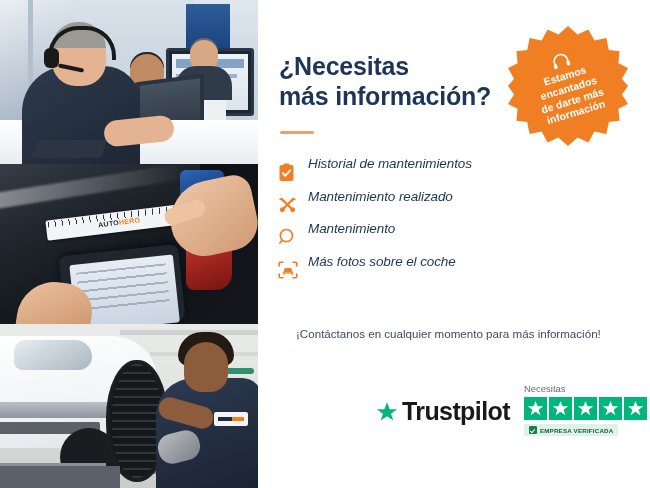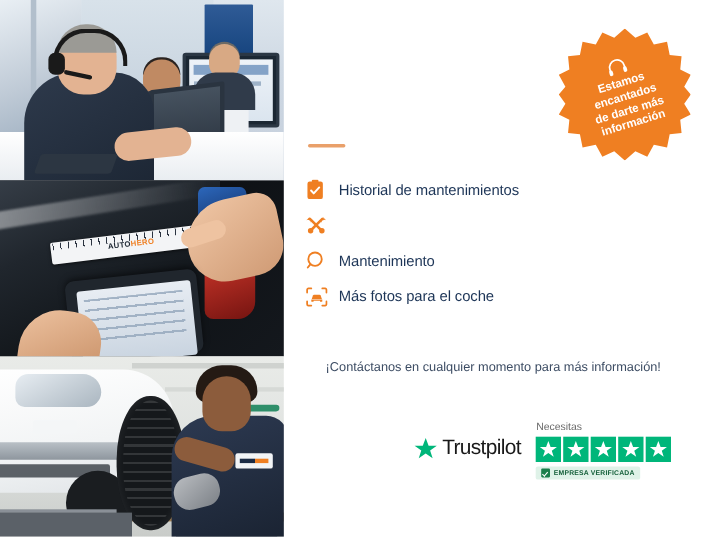--- a/index.html
+++ b/index.html
@@ -161,33 +161,33 @@
       50% 100%,42% 93%,33% 97%,28% 88%,18% 90%,16% 80%,7% 79%,8% 69%,0% 65%,5% 57%,
       0% 50%,5% 44%,0% 35%,8% 31%,7% 21%,16% 20%,18% 10%,28% 12%,33% 3%,42% 7%);
   }
   .badge .inner{position:absolute;inset:0;display:flex;flex-direction:column;
     align-items:center;justify-content:center;transform:rotate(-17deg);}
   .badge .headset-ico{width:19px;height:15px;margin-bottom:2px;}
   .badge .btext{color:#fff;font-size:10.5px;font-weight:bold;line-height:1.22;text-align:center;width:100px;}
 
   
   .feature-list{position:absolute;left:20px;top:156px;width:260px;}
-  .feature{display:flex;align-items:center;height:32.5px;}
+  .feature{display:flex;height:32.5px;font-style:italic;}
   .feature .ico{width:30px;flex:0 0 30px;display:flex;align-items:center;justify-content:flex-start;}
   .feature .ftext{font-size:13.5px;color:#1d3557;letter-spacing:-.1px;}
 
   .contact{position:absolute;left:38px;top:325px;width:360px;
     font-size:11.6px;line-height:1.62;color:#3c4c63;}
   .contact span{display:block;}
 
   
   .tp{position:absolute;left:118px;top:383px;display:flex;align-items:flex-start;}
   .tp-logo{display:flex;align-items:center;margin-top:14px;}
   .tp-logo .tp-star{width:22px;height:22px;margin-right:4px;}
-  .tp-logo .tp-name{font-size:19px;font-weight:normal;color:#191919;letter-spacing:-.6px;}
+  .tp-logo .tp-name{font-size:25px;font-weight:bold;color:#191919;letter-spacing:-.6px;}
   .tp-rating{margin-left:14px;}
   .tp-excelente{font-size:9.5px;color:#6b6b6b;margin-bottom:3px;}
   .tp-stars{display:flex;}
   .tp-stars .sbox{width:23px;height:23px;background:#00b67a;margin-right:2px;
     display:flex;align-items:center;justify-content:center;}
   .tp-stars .sbox svg{width:17px;height:17px;}
   .tp-verified{margin-top:4px;display:inline-flex;align-items:center;
     background:#dff2e8;border-radius:2px;padding:2px 5px;}
   .tp-verified .vchk{width:8px;height:8px;background:#1a7f4b;border-radius:1px;margin-right:3px;
      position:relative;flex:0 0 8px;}
@@ -271,20 +271,24 @@
       <div class="arm2"></div>
         <div class="glove"></div>
       <div class="lift2"></div>
         <div class="lift"></div>
     </div>
 
   </div>
 
   <div class="content">
 
+    <div class="headline">
+      <span>¿Necesitas</span>
+      <span>más información?</span>
+    </div>
     <div class="rule"></div>
 
     <div class="badge">
       <div class="star"></div>
       <div class="inner">
         <svg class="headset-ico" viewBox="0 0 24 20" fill="none">
           <path d="M3 14V11a9 9 0 0 1 18 0v3" stroke="#fff" stroke-width="2.1" stroke-linecap="round"></path>
           <rect x="1" y="12.4" width="4.4" height="7" rx="2.2" fill="#fff"></rect>
           <rect x="18.6" y="12.4" width="4.4" height="7" rx="2.2" fill="#fff"></rect>
         </svg>
@@ -316,20 +320,21 @@
             <g stroke="#ef7f22" stroke-width="2.4" stroke-linecap="round">
               <path d="M4 4.2 L15.6 15.8"></path>
               <path d="M15.8 4.2 L4.2 15.8"></path>
             </g>
             <path d="M3.6 2.4a3 3 0 0 0 2.2 4.4l-.9.9a3 3 0 0 0-4.3-2.3z" fill="#ef7f22"></path>
             <path d="M16.4 2.4a3 3 0 0 1-2.2 4.4l.9.9a3 3 0 0 1 4.3-2.3z" fill="#ef7f22"></path>
             <circle cx="15.4" cy="15.6" r="2.6" fill="#ef7f22"></circle>
             <circle cx="4.6" cy="15.6" r="2.6" fill="#ef7f22"></circle>
           </svg>
         </span>
+        <span class="ftext">Mantenimiento realizado</span>
       </div>
 
       <div class="feature">
         <span class="ico">
           <svg width="18" height="18" viewBox="0 0 18 18" fill="none">
             <circle cx="8.4" cy="7.6" r="6.1" stroke="#ef7f22" stroke-width="1.7"></circle>
             <path d="M4.1 12.3 L1.8 15.2" stroke="#ef7f22" stroke-width="1.7" stroke-linecap="round"></path>
           </svg>
         </span>
         <span class="ftext">Mantenimiento</span>
@@ -341,21 +346,21 @@
             <g stroke="#ef7f22" stroke-width="1.6" stroke-linecap="round">
               <path d="M1.2 5V2.4a1.2 1.2 0 0 1 1.2-1.2H5"></path>
               <path d="M18.8 5V2.4a1.2 1.2 0 0 0-1.2-1.2H15"></path>
               <path d="M1.2 13v2.6a1.2 1.2 0 0 0 1.2 1.2H5"></path>
               <path d="M18.8 13v2.6a1.2 1.2 0 0 1-1.2 1.2H15"></path>
             </g>
             <path d="M5 11.3h10v1.5a.6.6 0 0 1-.6.6h-.9a.6.6 0 0 1-.6-.6v-.4H7.1v.4a.6.6 0 0 1-.6.6h-.9a.6.6 0 0 1-.6-.6z" fill="#ef7f22"></path>
             <path d="M5.4 10.9 6.5 7.6a1.1 1.1 0 0 1 1-.7h5a1.1 1.1 0 0 1 1 .7l1.1 3.3z" fill="#ef7f22"></path>
           </svg>
         </span>
-        <span class="ftext">Más fotos para el coche</span>
+        <span class="ftext">Más fotos sobre el coche</span>
       </div>
 
 
     </div>
 
     <div class="contact">
       <span>¡Contáctanos en cualquier momento para más información!</span>
     </div>
 
     <div class="tp">

